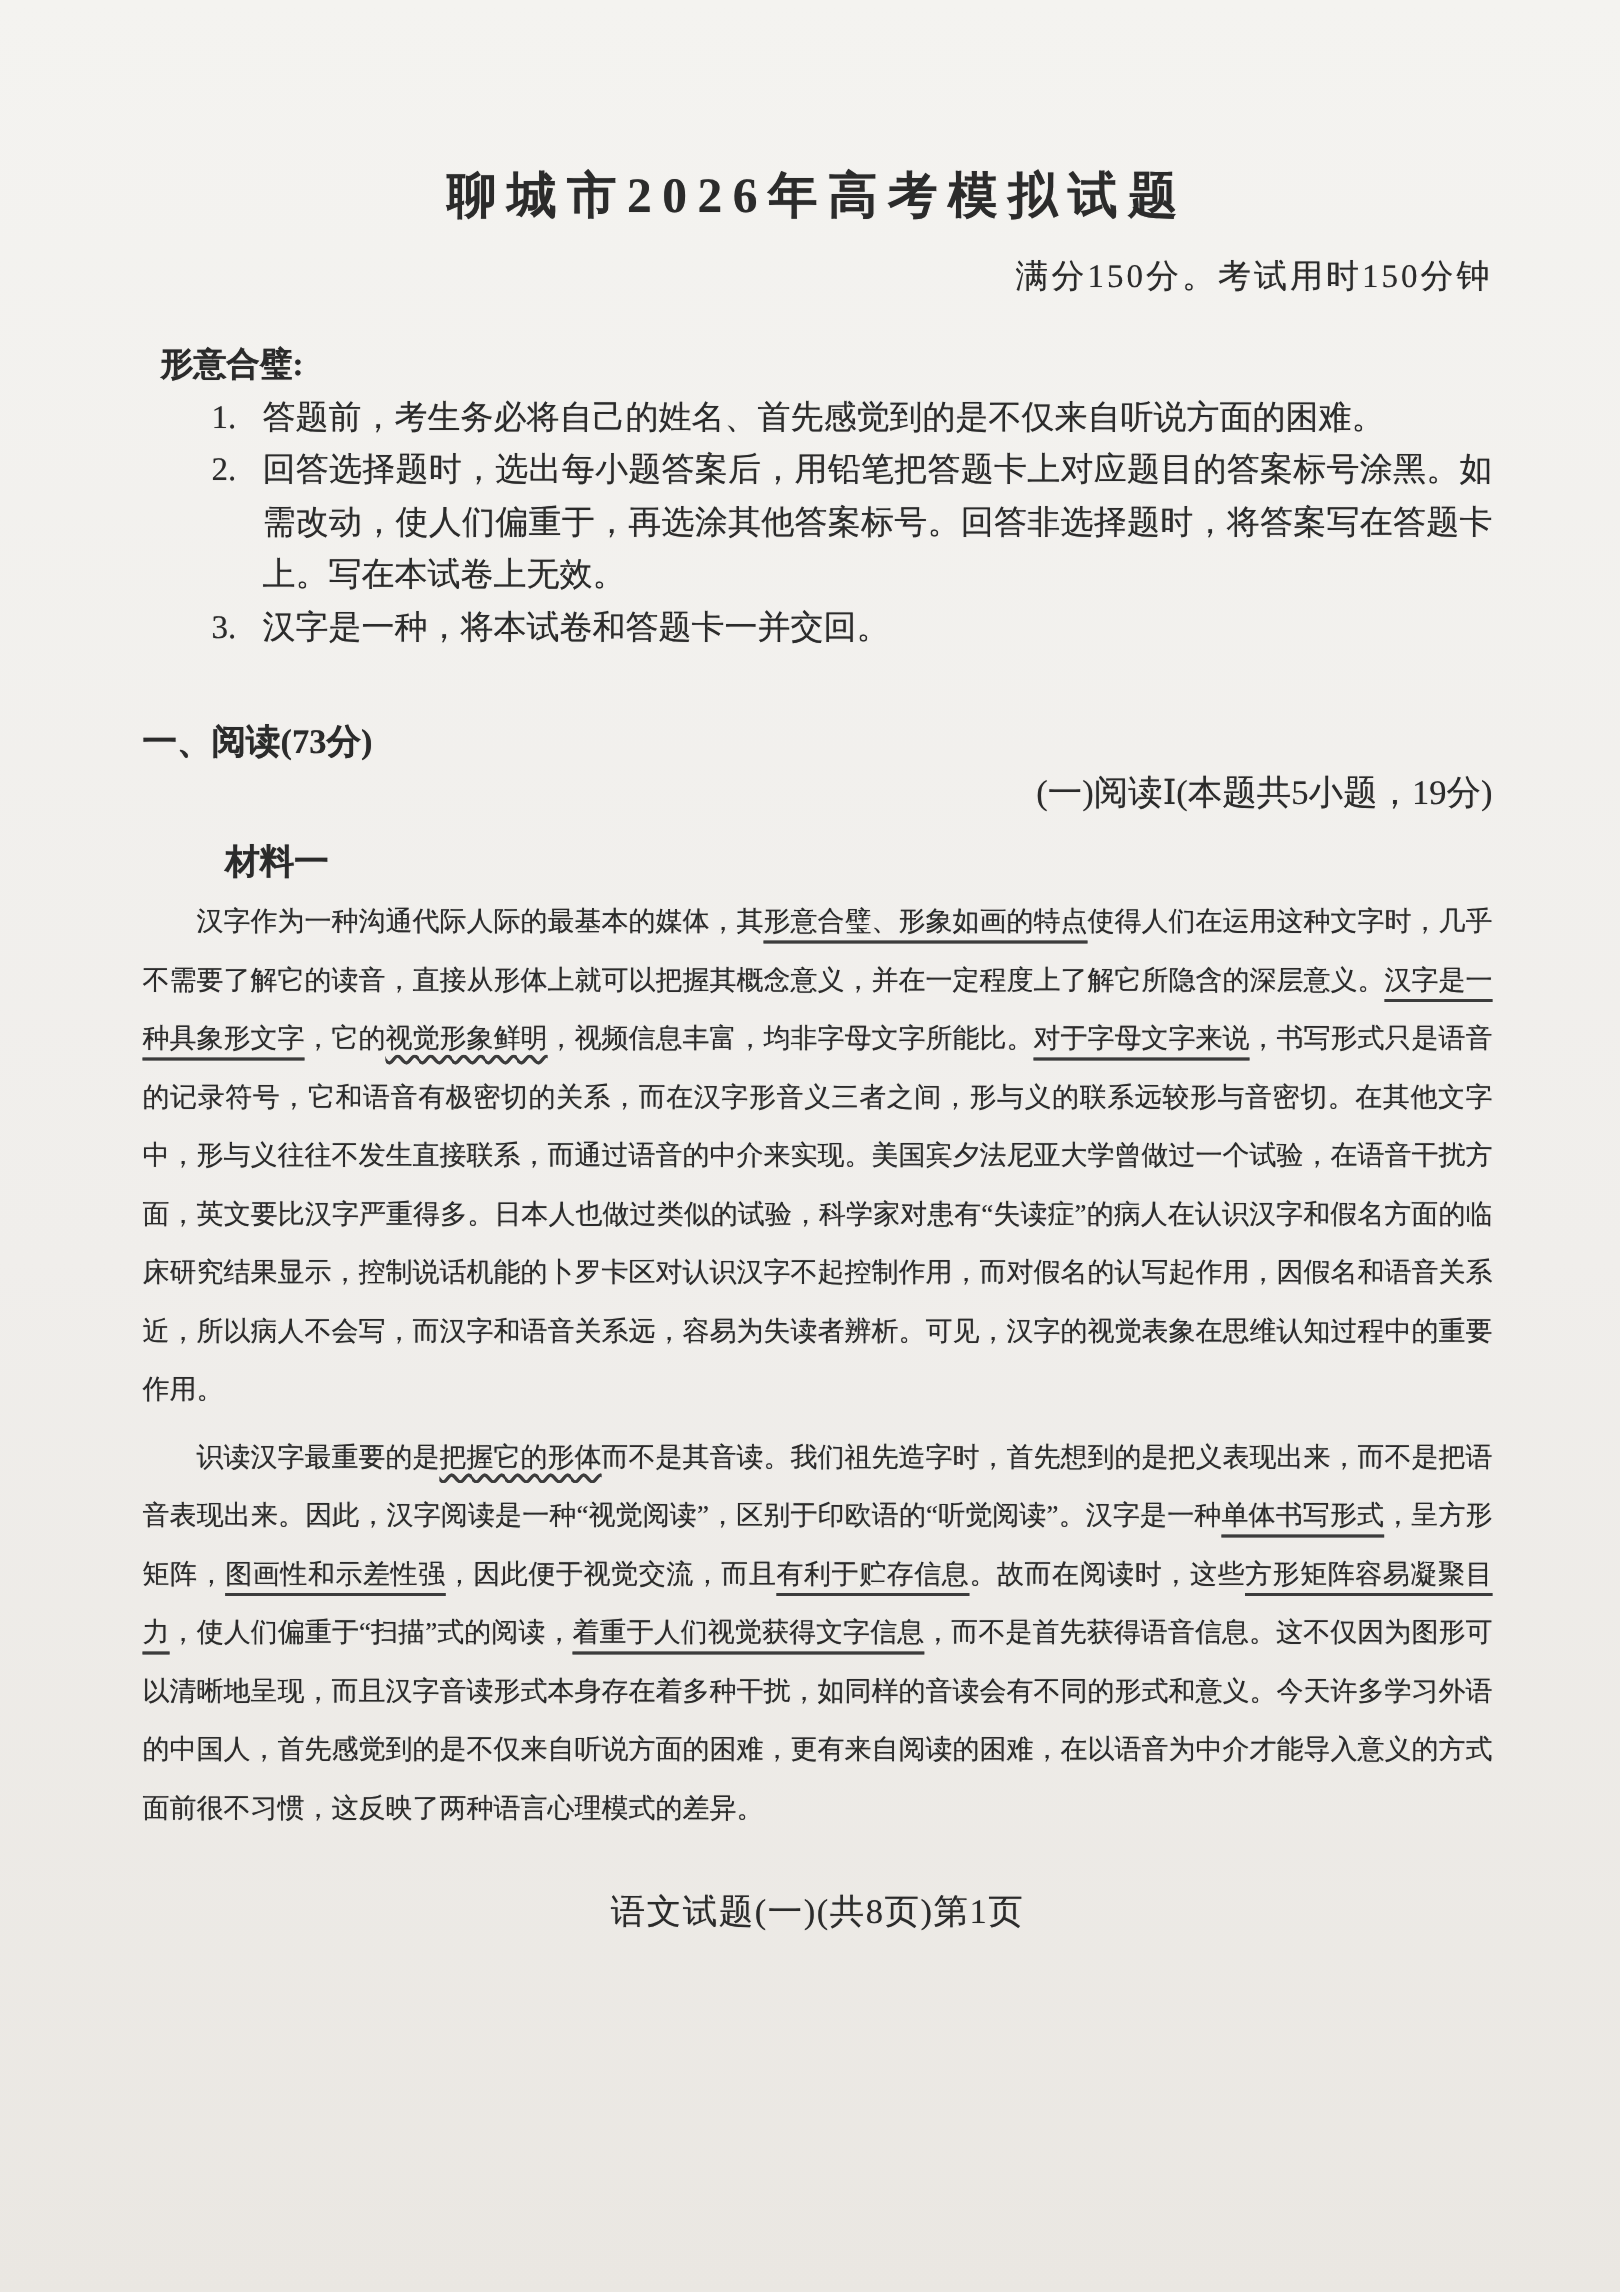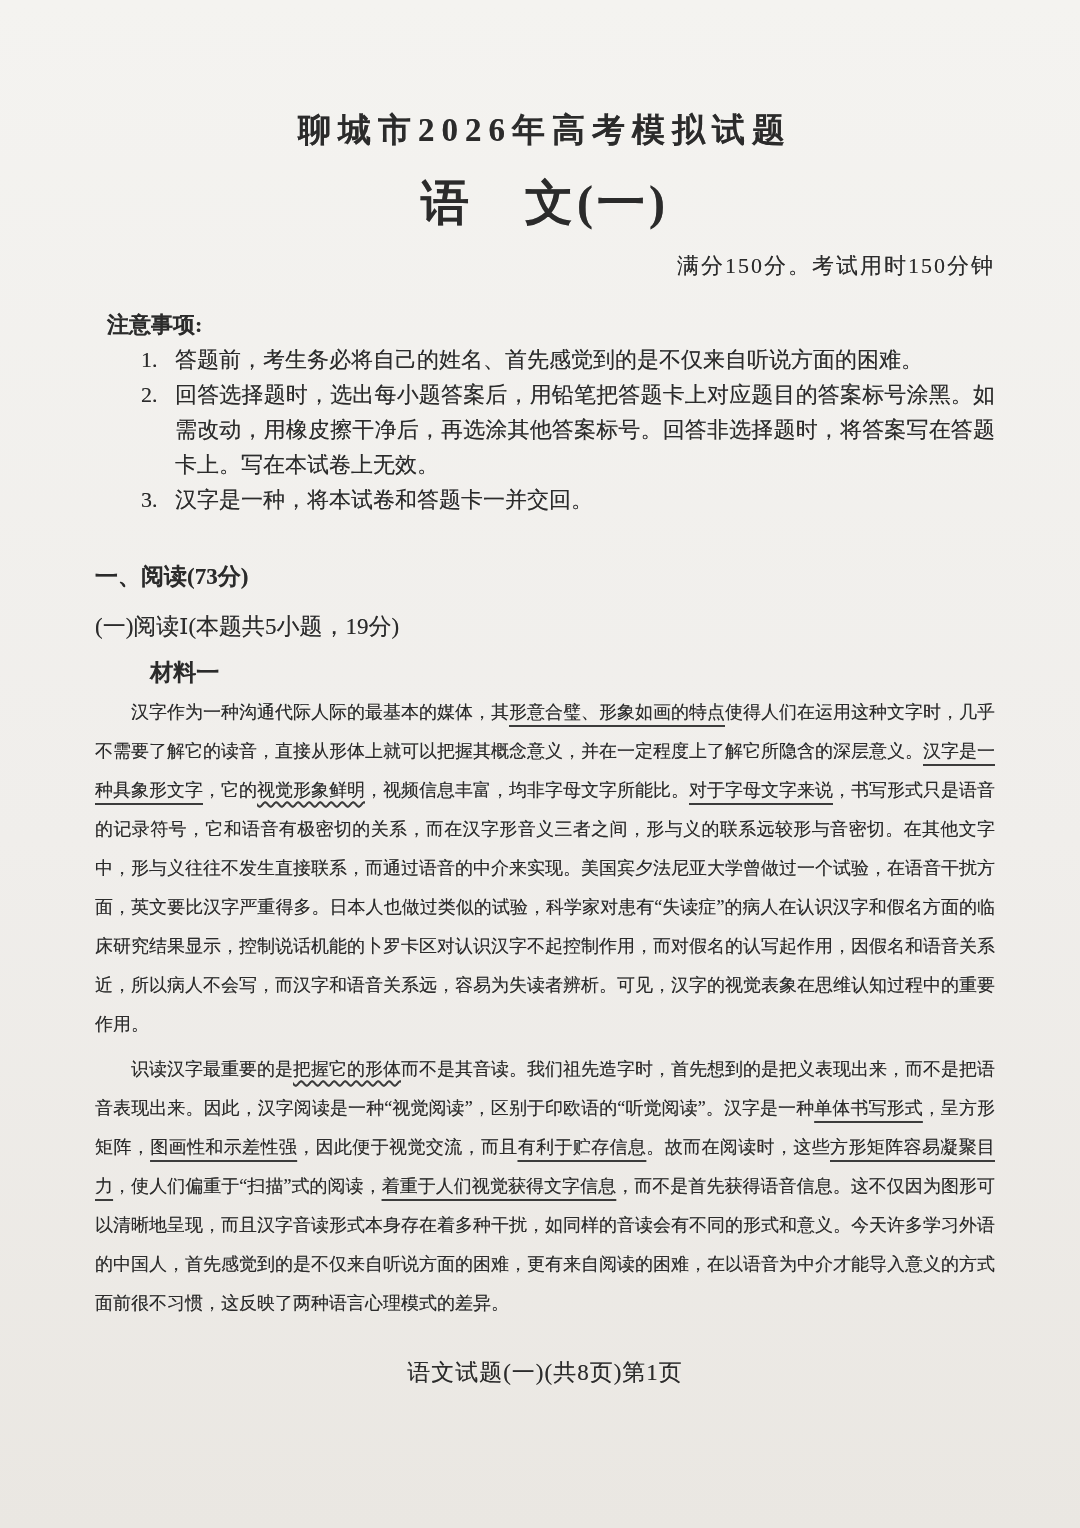--- a/index.html
+++ b/index.html
@@ -60,21 +60,21 @@
   .notice-item .txt {
     flex: 1;
     text-align: justify;
   }
   .section-block {
     margin-top: 44px;
     font-size: 23px;
     line-height: 32px;
   }
   .part-title { font-weight: 700; }
-  .subpart-title { margin-top: 18px; }
+  .subpart-title { margin-top: 2px; text-align: right; }
   .reading-instruction { margin-top: 2px; text-indent: 2.4em; }
   .material-label { margin-top: 14px; font-weight: 700; text-indent: 2.4em; }
   .material {
     margin-top: 4px;
     font-size: 18px;
     line-height: 39px;
   }
   .para {
     margin: 0 0 6px 0;
     text-indent: 2em;
@@ -100,34 +100,33 @@
     letter-spacing: 1px;
   }
 </style>
 </head>
 <body>
 
 <div class="page">
 
   <div class="exam-title">聊城市2026年高考模拟试题</div>
 
-  <div class="subject-title">语　文(一)</div>
 
   <div class="exam-meta">满分150分。考试用时150分钟</div>
 
   <div class="notice">
-    <div class="notice-heading">注意事项:</div>
+    <div class="notice-heading">形意合璧:</div>
     <div id="notice-list">
         <div class="notice-item">
           <span class="num">1.</span>
           <span class="txt">答题前，考生务必将自己的姓名、首先感觉到的是不仅来自听说方面的困难。</span>
         </div>
         <div class="notice-item">
           <span class="num">2.</span>
-          <span class="txt">回答选择题时，选出每小题答案后，用铅笔把答题卡上对应题目的答案标号涂黑。如需改动，用橡皮擦干净后，再选涂其他答案标号。回答非选择题时，将答案写在答题卡上。写在本试卷上无效。</span>
+          <span class="txt">回答选择题时，选出每小题答案后，用铅笔把答题卡上对应题目的答案标号涂黑。如需改动，使人们偏重于，再选涂其他答案标号。回答非选择题时，将答案写在答题卡上。写在本试卷上无效。</span>
         </div>
         <div class="notice-item">
           <span class="num">3.</span>
           <span class="txt">汉字是一种，将本试卷和答题卡一并交回。</span>
         </div>
       </div>
   </div>
 
   <div class="section-block">
     <div class="part-title">一、阅读(73分)</div>

